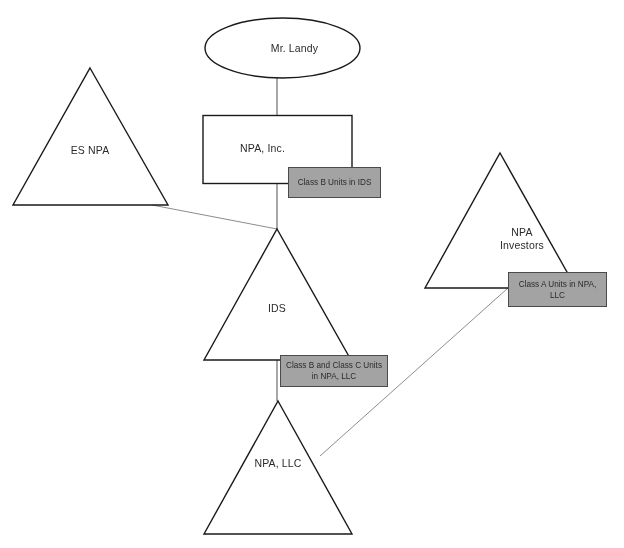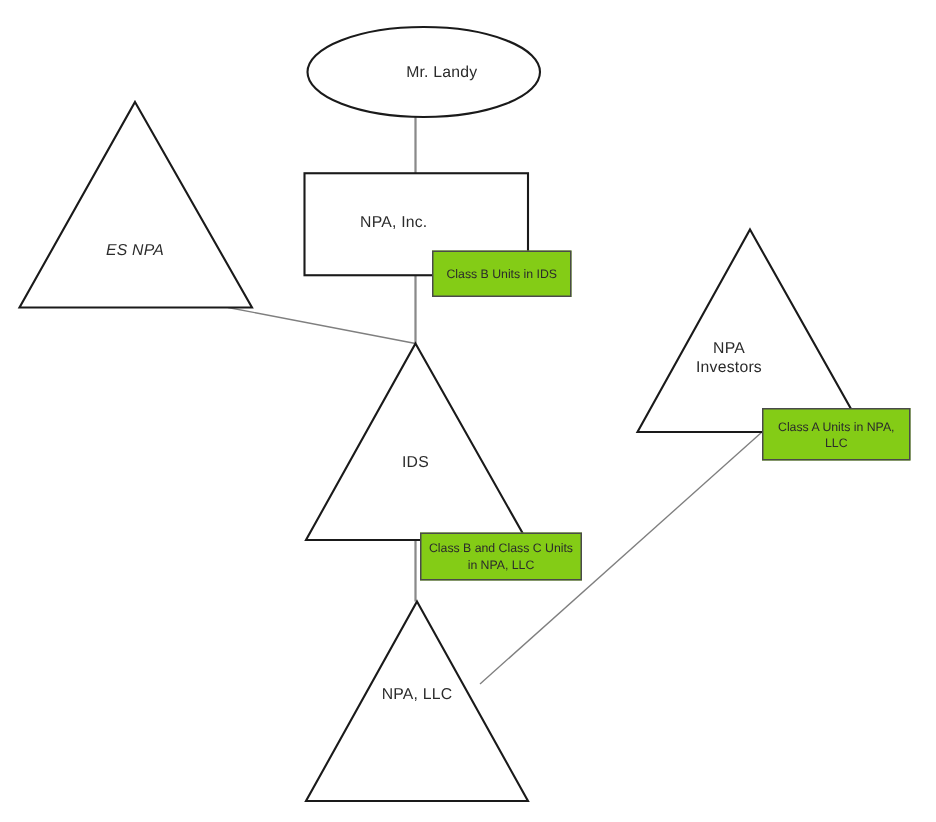--- a/index.html
+++ b/index.html
@@ -47,21 +47,21 @@
     color: #2b2b2b;
     font-size: 10.5px;
     line-height: 13px;
     letter-spacing: 0.15px;
     white-space: pre-line;
     pointer-events: none;
   }
   .callout-box {
     position: absolute;
     box-sizing: border-box;
-    background: #84cc16;
+    background: #a3a3a3;
     border: 1.3px solid #4a4a4a;
     display: flex;
     align-items: center;
     justify-content: center;
     text-align: center;
     color: #2b2b2b;
     font-size: 8.2px;
     line-height: 11px;
     padding: 1px 3px;
     white-space: pre-line;
@@ -90,25 +90,25 @@
 
     <polygon class="shape-outline" points="500,153 576,288 425,288"></polygon>
 
     <polygon class="shape-outline" points="278,401 352,534 204,534"></polygon>
   </svg>
 
   <div class="node-label" style="left:205px; top:42px; width:155px;margin-left:12px;">Mr. Landy</div>
 
   <div class="node-label" style="left:188px; top:142px; width:149px;">NPA, Inc.</div>
 
-  <div class="node-label" style="left:40px; top:161px; width:100px;font-style:italic;">ES NPA</div>
+  <div class="node-label" style="left:40px; top:144px; width:100px;">ES NPA</div>
 
   <div class="node-label" style="left:227px; top:302px; width:100px;text-align:center;">IDS</div>
 
-  <div class="node-label" style="left:436px; top:226px; width:100px;">NPA
+  <div class="node-label" style="left:472px; top:226px; width:100px;">NPA
 Investors</div>
 
   <div class="node-label" style="left:228px; top:457px; width:100px;">NPA, LLC</div>
 
   <div class="callout-box" style="left:288px; top:167px; width:93px; height:31px;">Class B Units in IDS</div>
 
 
   <div class="callout-box" style="left:508px; top:272px; width:99px; height:35px;">Class A Units in NPA, LLC</div>
 
   <div class="callout-box" style="left:280px; top:355px; width:108px; height:32px;">Class B and Class C Units

